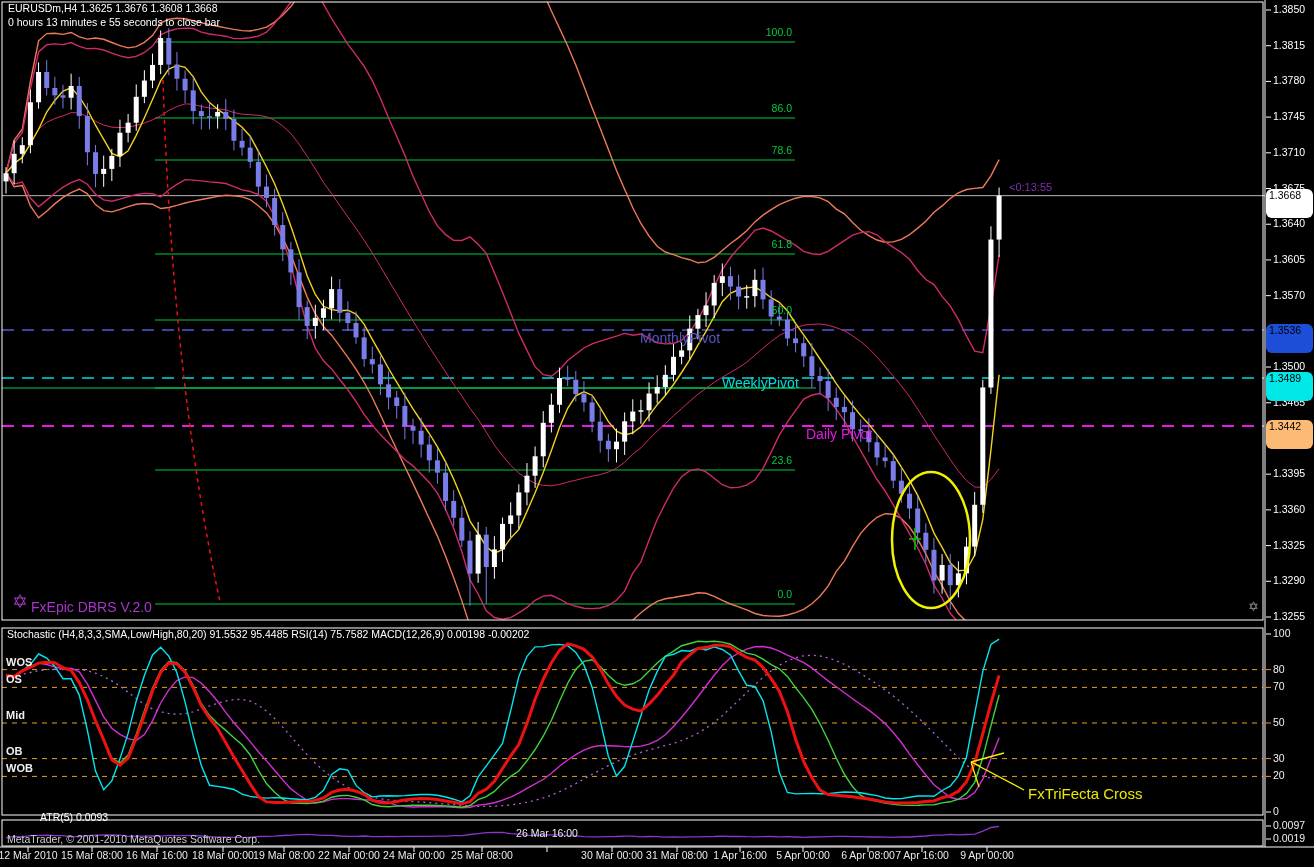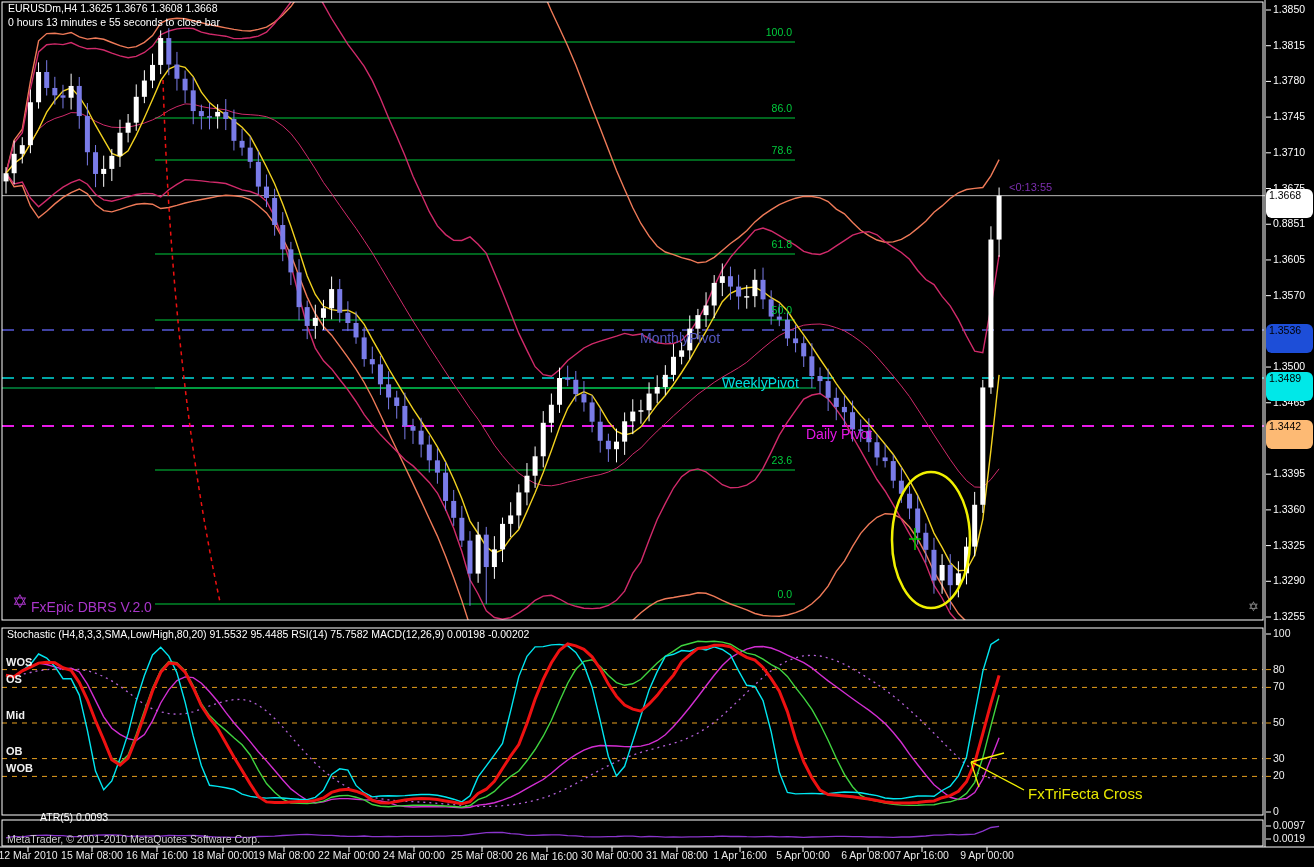--- a/index.html
+++ b/index.html
@@ -408,21 +408,21 @@
       <div class="lbl stochlbl" style="left: 6px; top: 673.4px;">OS</div>
       <div class="lbl stochlbl" style="left: 6px; top: 709px;">Mid</div>
       <div class="lbl stochlbl" style="left: 6px; top: 744.6px;">OB</div>
       <div class="lbl stochlbl" style="left: 6px; top: 762.4px;">WOB</div>
       <div class="lbl pricetick" style="left: 1273px; top: 4px; text-align: right;">1.3850</div>
       <div class="lbl pricetick" style="left: 1273px; top: 39.7059px;">1.3815</div>
       <div class="lbl pricetick" style="left: 1273px; top: 75.4118px;">1.3780</div>
       <div class="lbl pricetick" style="left: 1273px; top: 111.118px;">1.3745</div>
       <div class="lbl pricetick" style="left: 1273px; top: 146.824px;">1.3710</div>
       <div class="lbl pricetick" style="left: 1273px; top: 182.529px;">1.3675</div>
-      <div class="lbl pricetick" style="left: 1273px; top: 218.235px;">0.8851</div>
+      <div class="lbl pricetick" style="left: 1273px; top: 218.235px;">1.3640</div>
       <div class="lbl pricetick" style="left: 1273px; top: 253.941px;">1.3605</div>
       <div class="lbl pricetick" style="left: 1273px; top: 289.647px;">1.3570</div>
       <div class="lbl pricetick" style="left: 1273px; top: 325.353px;">1.3535</div>
       <div class="lbl pricetick" style="left: 1273px; top: 361.059px;">1.3500</div>
       <div class="lbl pricetick" style="left: 1273px; top: 396.765px;">1.3465</div>
       <div class="lbl pricetick" style="left: 1273px; top: 432.471px;">1.3430</div>
       <div class="lbl pricetick" style="left: 1273px; top: 468.176px;">1.3395</div>
       <div class="lbl pricetick" style="left: 1273px; top: 503.882px;">1.3360</div>
       <div class="lbl pricetick" style="left: 1273px; top: 539.588px;">1.3325</div>
       <div class="lbl pricetick" style="left: 1273px; top: 575.294px;">1.3290</div>
@@ -441,21 +441,21 @@
       <div class="lbl stochscale" style="left: 1273px; top: 820px;">0.0097</div>
       <div class="lbl stochscale" style="left: 1273px; top: 833px;">0.0019</div>
       <div class="lbl timelbl" style="left: 28px; top: 850px;">12 Mar 2010</div>
       <div class="lbl timelbl" style="left: 92px; top: 850px;">15 Mar 08:00</div>
       <div class="lbl timelbl" style="left: 157px; top: 850px;">16 Mar 16:00</div>
       <div class="lbl timelbl" style="left: 223px; top: 850px;">18 Mar 00:00</div>
       <div class="lbl timelbl" style="left: 284px; top: 850px;">19 Mar 08:00</div>
       <div class="lbl timelbl" style="left: 349px; top: 850px;">22 Mar 00:00</div>
       <div class="lbl timelbl" style="left: 414px; top: 850px;">24 Mar 00:00</div>
       <div class="lbl timelbl" style="left: 482px; top: 850px;">25 Mar 08:00</div>
-      <div class="lbl timelbl" style="left: 547px; top: 851px; text-align: center;">26 Mar 16:00</div>
+      <div class="lbl timelbl" style="left: 547px; top: 828px; text-align: center;">26 Mar 16:00</div>
       <div class="lbl timelbl" style="left: 612px; top: 850px;">30 Mar 00:00</div>
       <div class="lbl timelbl" style="left: 677px; top: 850px;">31 Mar 08:00</div>
       <div class="lbl timelbl" style="left: 740px; top: 850px;">1 Apr 16:00</div>
       <div class="lbl timelbl" style="left: 803px; top: 850px;">5 Apr 00:00</div>
       <div class="lbl timelbl" style="left: 868px; top: 850px;">6 Apr 08:00</div>
       <div class="lbl timelbl" style="left: 922px; top: 850px;">7 Apr 16:00</div>
       <div class="lbl timelbl" style="left: 987px; top: 850px;">9 Apr 00:00</div>
       <div style="position: absolute; left: 1266px; top: 0px; width: 48px; height: 847px;"></div>
       <div style="position: absolute; left: 0px; top: 847px; width: 1314px; height: 20px;"></div>
     </div>

